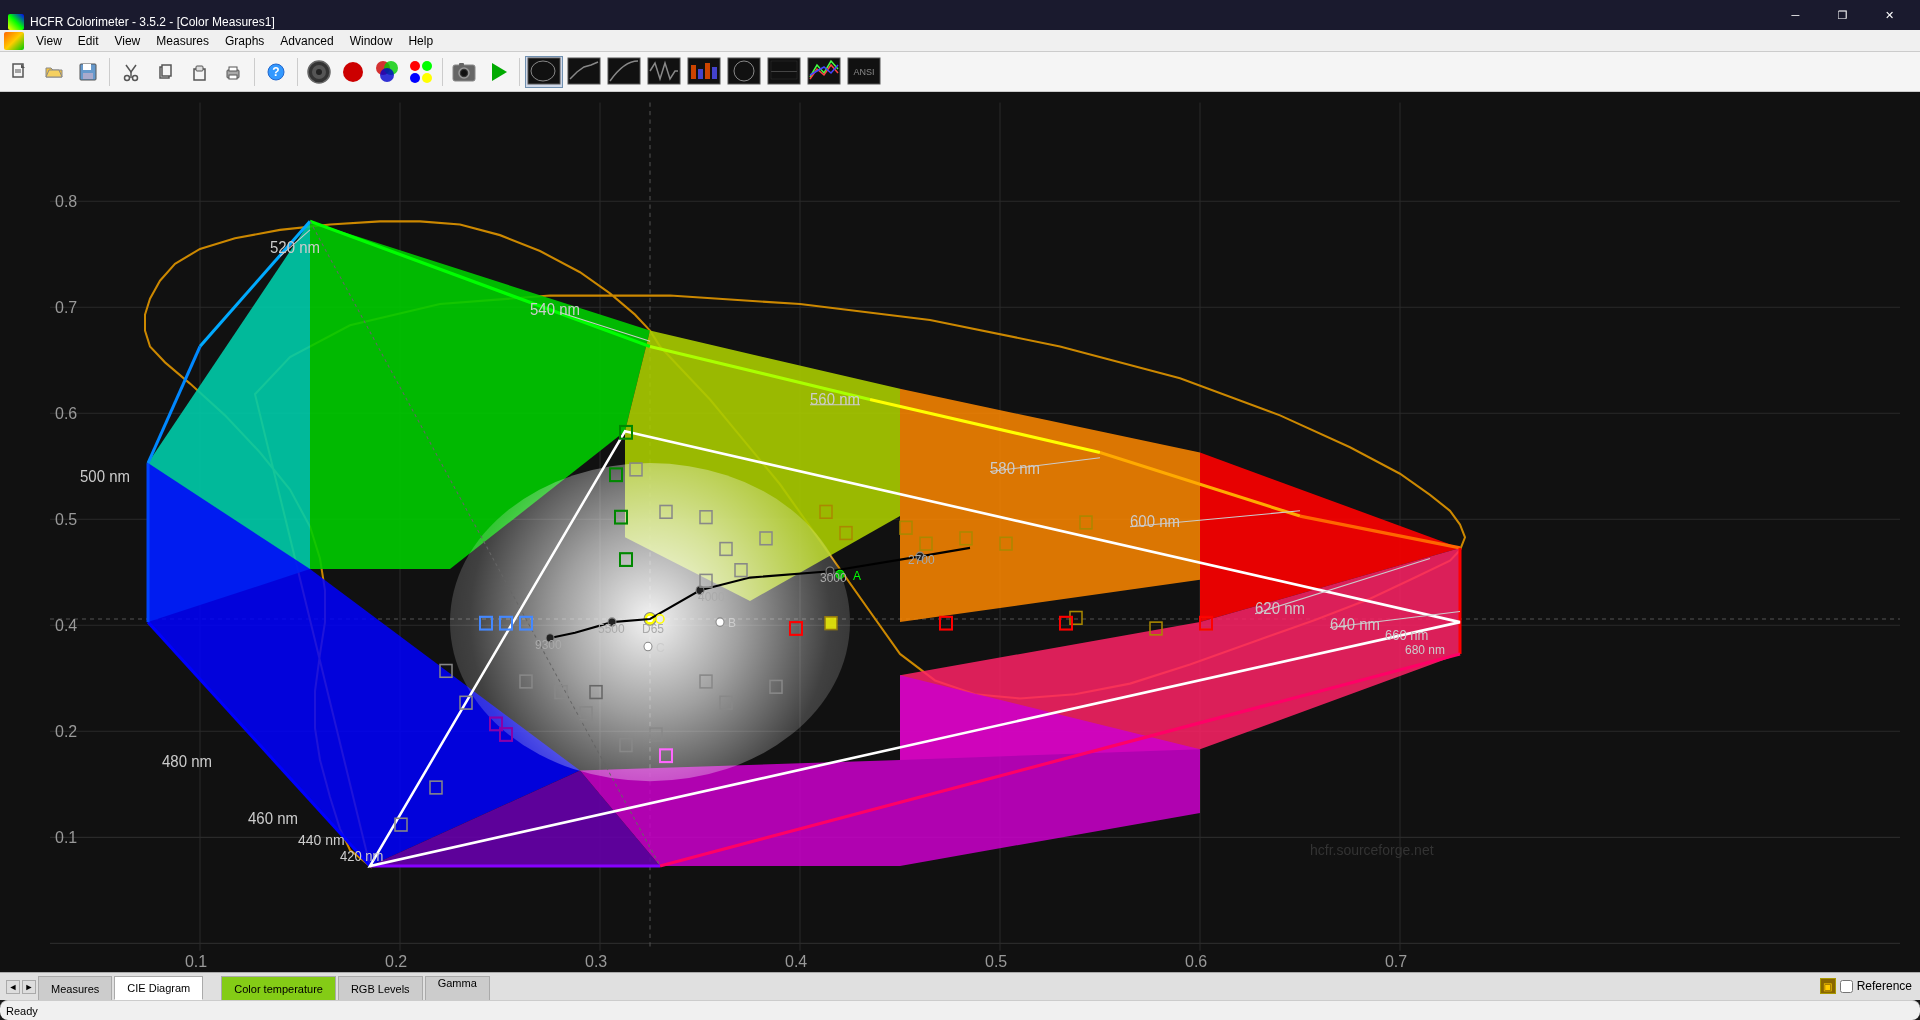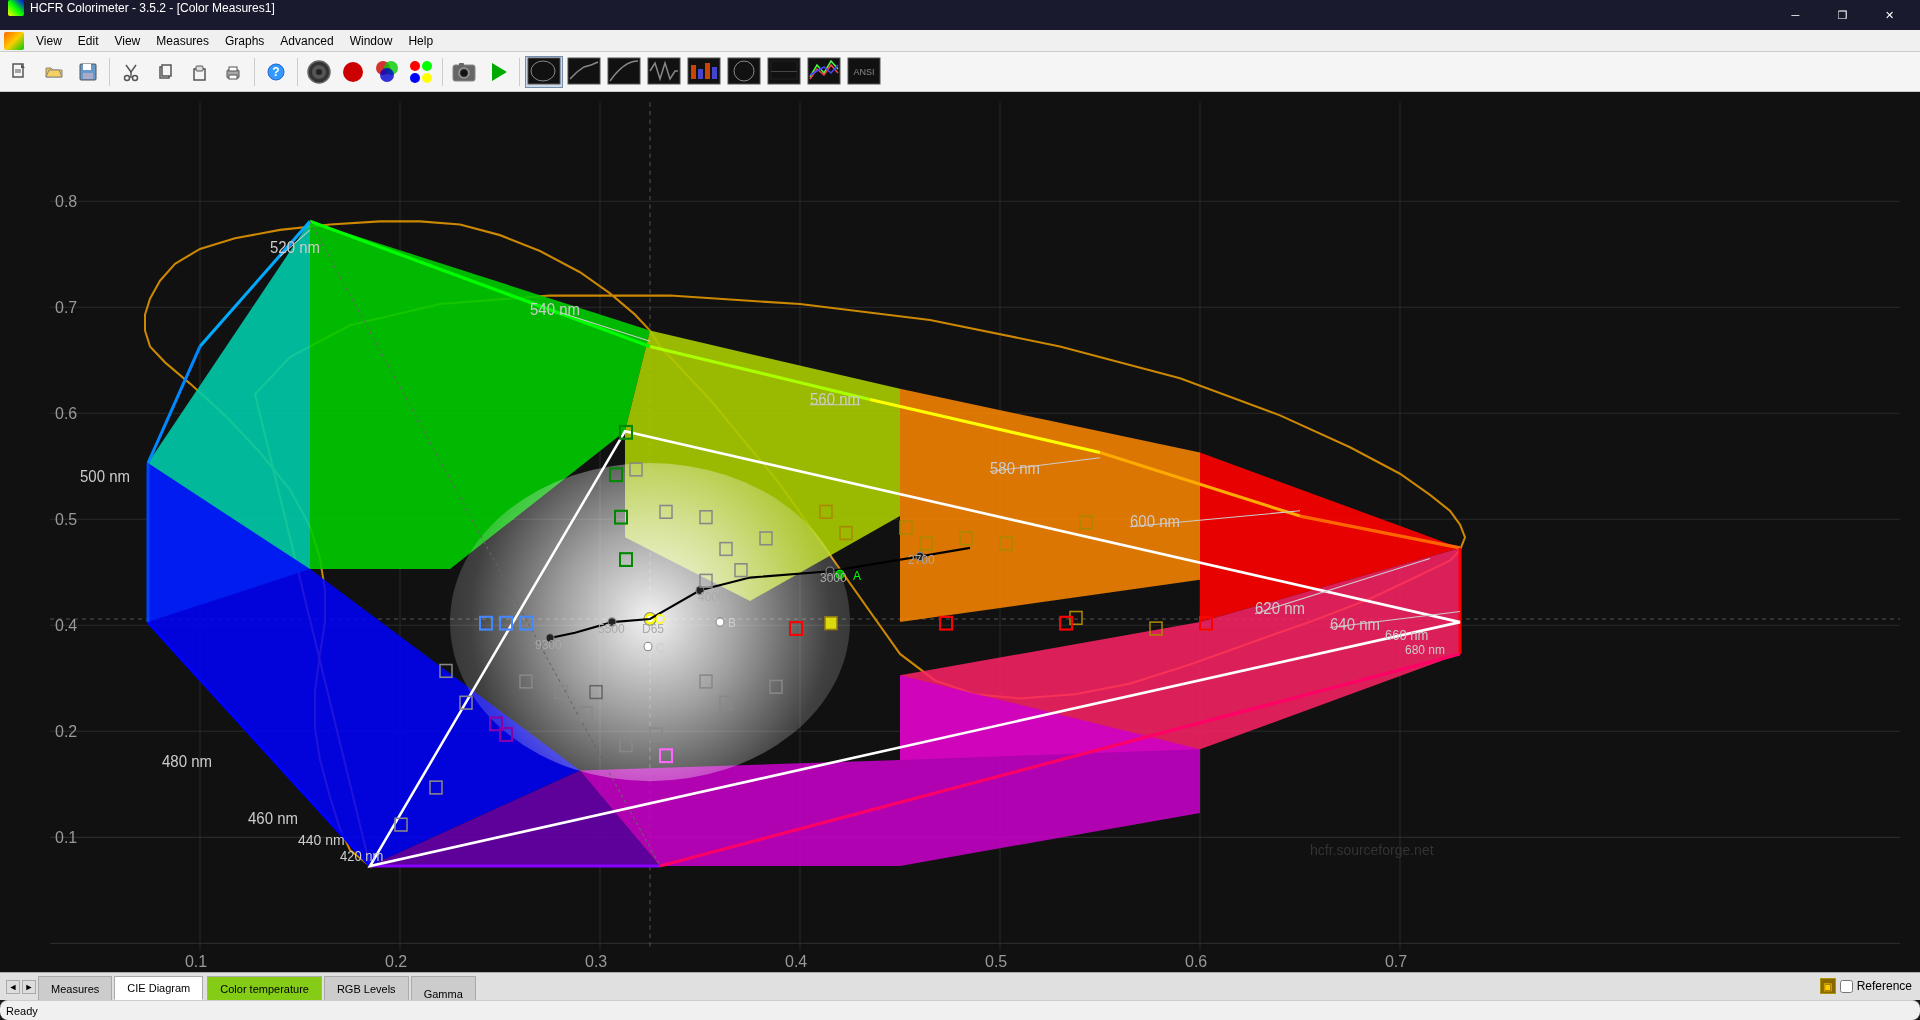--- a/index.html
+++ b/index.html
@@ -12,21 +12,21 @@
       height: 1020px;
       overflow: hidden;
     }
 
     
     #title-bar {
       background: #1a1a2e;
       color: #fff;
       height: 30px;
       display: flex;
-      align-items: flex-start;
+      align-items: flex-end;
       justify-content: space-between;
       padding: 0 8px;
       user-select: none;
     }
     #title-bar .title-left {
       display: flex;
       align-items: center;
       gap: 6px;
       font-size: 12px;
     }
@@ -609,30 +609,30 @@
 
 <div style="background:#e0e0e0; height:28px; display:flex; align-items:flex-end; padding:0 0 0 4px; border-top:1px solid #aaa; position:relative;">
 
   <div style="display:flex; align-items:center; padding:0 2px; gap:2px; height:100%;">
     <div style="width:14px;height:14px;display:flex;align-items:center;justify-content:center;border:1px solid #aaa;background:#ddd;cursor:pointer;font-size:9px;">◄</div>
     <div style="width:14px;height:14px;display:flex;align-items:center;justify-content:center;border:1px solid #aaa;background:#ddd;cursor:pointer;font-size:9px;">►</div>
   </div>
   <div style="height:24px;padding:0 12px;display:flex;align-items:center;cursor:pointer;background:#ccc;border:1px solid #aaa;border-bottom:none;font-size:11px;margin-right:2px;">
     <span>Measures</span>
   </div>
-  <div style="height:24px;padding:0 12px;display:flex;align-items:center;cursor:pointer;background:#fff;border:1px solid #aaa;border-bottom:1px solid #fff;font-size:11px;margin-right:4px;z-index:1;">
+  <div style="height:24px;padding:0 12px;display:flex;align-items:center;cursor:pointer;background:#fff;border:1px solid #aaa;border-bottom:1px solid #fff;font-size:11px;margin-right:18px;z-index:1;">
     <span>CIE Diagram</span>
   </div>
   <div style="height:24px;padding:0 12px;display:flex;align-items:center;cursor:pointer;background:#84cc16;border:1px solid #aaa;border-bottom:none;font-size:11px;margin-right:2px;">
     <span>Color temperature</span>
   </div>
   <div style="height:24px;padding:0 12px;display:flex;align-items:center;cursor:pointer;background:#ccc;border:1px solid #aaa;border-bottom:none;font-size:11px;margin-right:2px;">
     <span>RGB Levels</span>
   </div>
-  <div style="height:24px;padding:0 12px;display:flex;align-items:flex-end;cursor:pointer;background:#ccc;border:1px solid #aaa;border-bottom:none;font-size:11px;margin-right:9px;">
+  <div style="height:24px;padding:0 12px;display:flex;align-items:flex-start;cursor:pointer;background:#ccc;border:1px solid #aaa;border-bottom:none;font-size:11px;margin-right:9px;">
     <span>Gamma</span>
   </div>
 
   <div style="position:absolute; right:8px; bottom:6px; display:flex; align-items:center; gap:4px;">
     <div style="width:16px;height:16px;background:#886600;border:1px solid #aa9900;display:flex;align-items:center;justify-content:center;">
       <span style="color:#ffcc00;font-size:10px;">▣</span>
     </div>
     <input type="checkbox" style="cursor: pointer;">
     <label style="font-size:12px; cursor:pointer;">Reference</label>
   </div>

